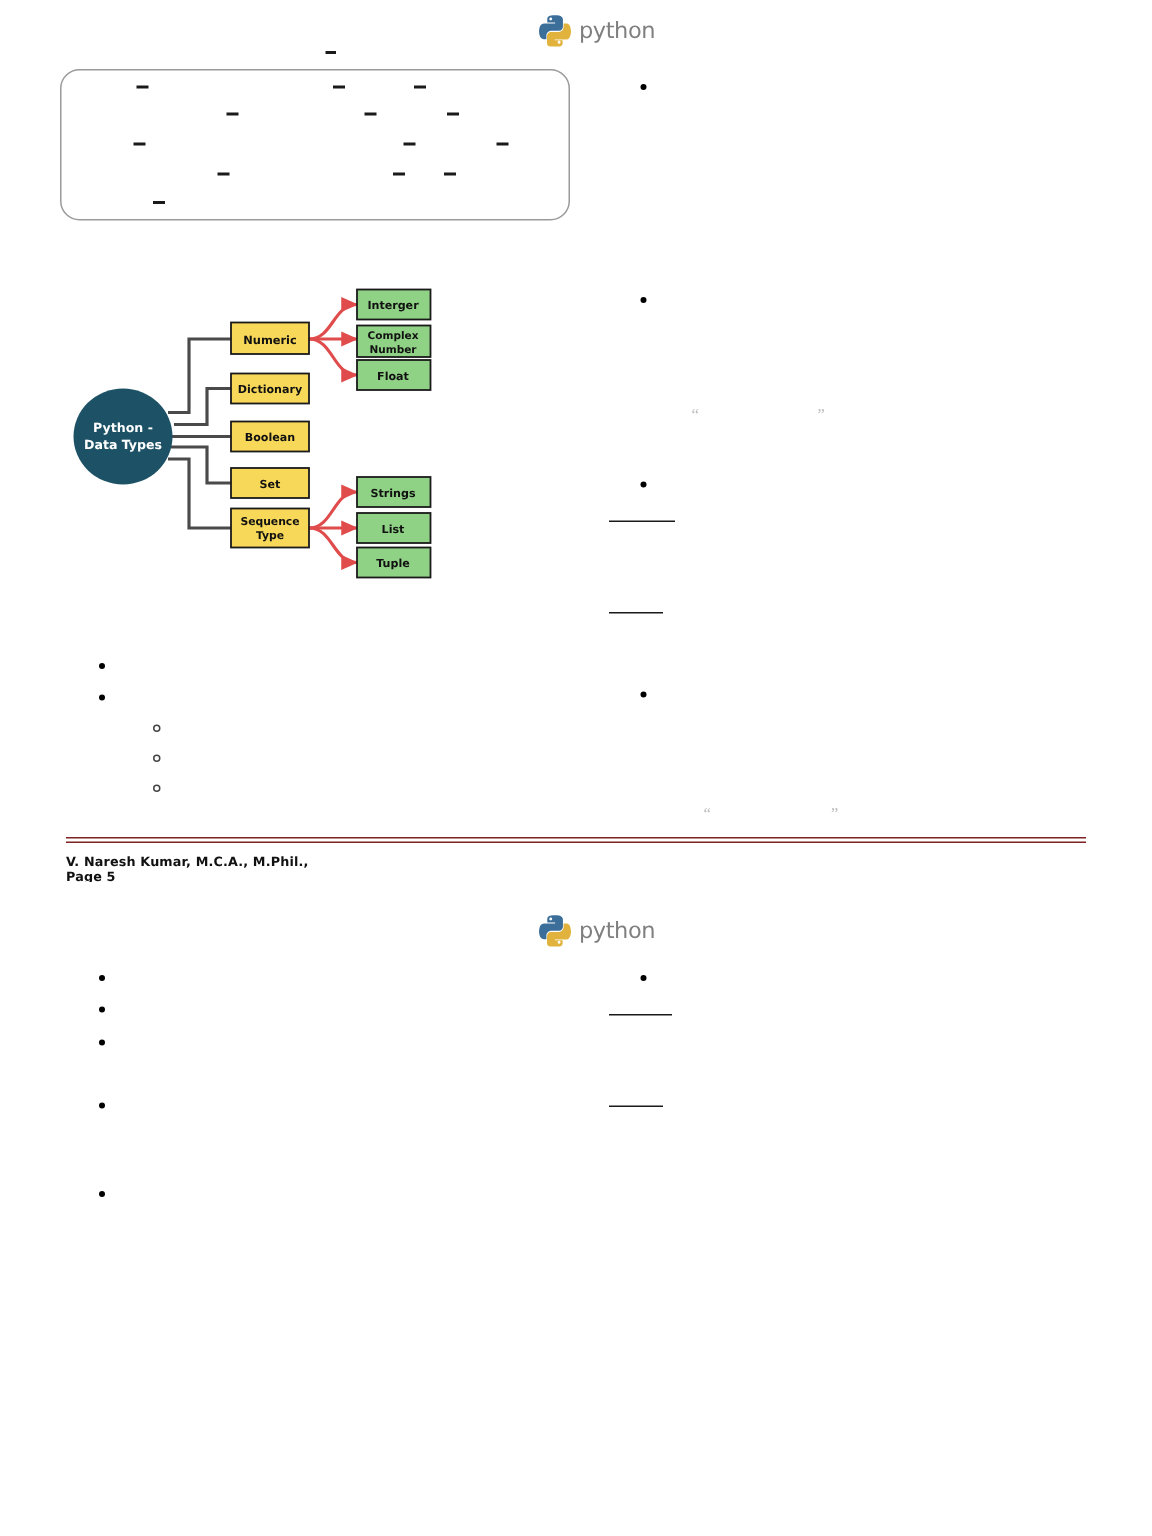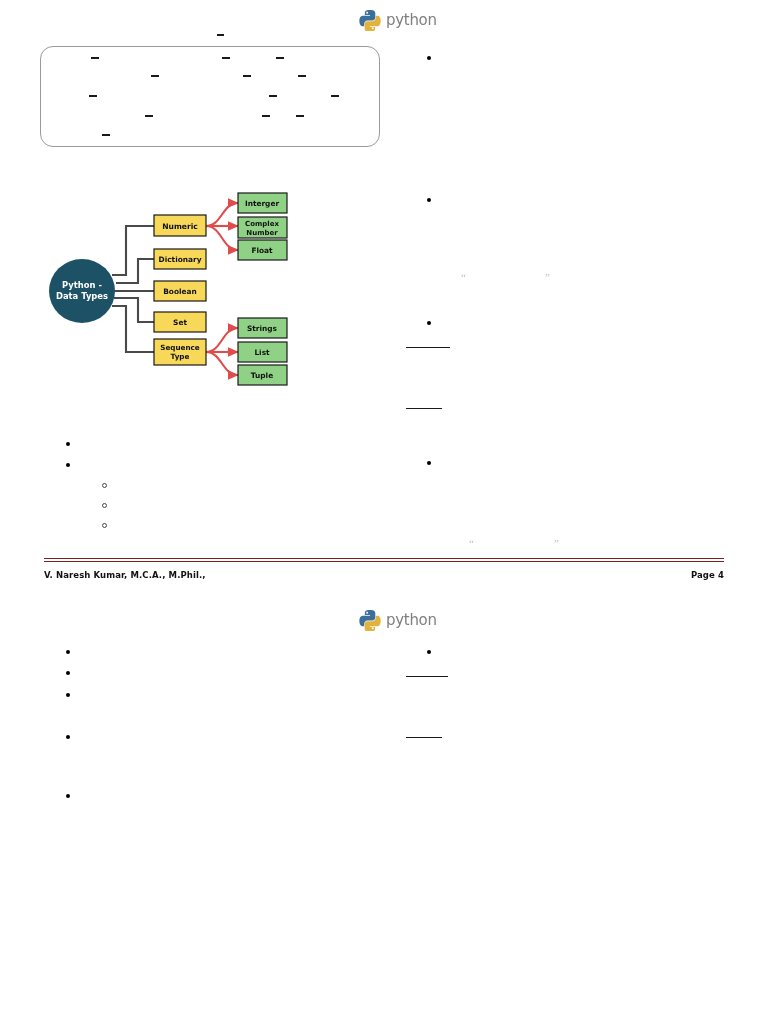--- a/index.html
+++ b/index.html
@@ -270,23 +270,23 @@
 
   <div class="underline" style="left:406px; top:347px; width:44px;"></div>
   <div class="underline" style="left:406px; top:408px; width:36px;"></div>
 
   <div class="quote" style="left:461px; top:272px;">“</div>
   <div class="quote" style="left:545px; top:272px;">”</div>
   <div class="quote" style="left:469px; top:538px;">“</div>
   <div class="quote" style="left:554px; top:538px;">”</div>
 
   <div class="footer-rule" style="top:558px;"></div>
-  <div class="footer-row" style="top:570px;">
+  <div class="footer-row" style="top:570px;flex-direction:column;">
     <span>V. Naresh Kumar, M.C.A., M.Phil.,</span>
-    <span>Page 4</span>
+    <span>Page 5</span>
   </div>
 </div>
 
 <div class="page" id="page-2">
 
   <div class="py-logo" style="left:359px; top:21px;">
     <svg class="py-mark" viewBox="0 0 64 64">
       <path d="M31.9 3.2c-2.6 0-5.1.2-7.3.6-6.4 1.1-7.6 3.5-7.6 7.9v5.8h15.2v1.9H11.5c-4.4 0-8.2 2.6-9.4 7.6-1.4 5.7-1.4 9.3 0 15.3 1.1 4.4 3.6 7.6 8 7.6h5.2v-7c0-5 4.3-9.4 9.4-9.4h15.1c4.2 0 7.6-3.5 7.6-7.7V11.7c0-4.1-3.5-7.2-7.6-7.9-2.6-.4-5.3-.6-7.9-.6zm-8.2 4.6c1.6 0 2.8 1.3 2.8 2.9s-1.3 2.8-2.8 2.8c-1.6 0-2.8-1.3-2.8-2.8 0-1.6 1.3-2.9 2.8-2.9z" fill="#3c6e9a"></path>
       <path d="M48.6 19.4v6.8c0 5.2-4.4 9.6-9.4 9.6H24.1c-4.1 0-7.6 3.6-7.6 7.7v14.4c0 4.1 3.6 6.5 7.6 7.7 4.8 1.4 9.4 1.7 15.1 0 3.8-1.1 7.6-3.3 7.6-7.7v-5.8H31.6v-1.9h22.7c4.4 0 6.1-3.1 7.6-7.7 1.6-4.8 1.5-9.3 0-15.3-1.1-4.3-3.2-7.6-7.6-7.6h-5.7zM40 52.9c1.6 0 2.8 1.3 2.8 2.8 0 1.6-1.3 2.9-2.8 2.9-1.5 0-2.8-1.3-2.8-2.9 0-1.6 1.2-2.8 2.8-2.8z" fill="#e2b33c"></path>
     </svg>

